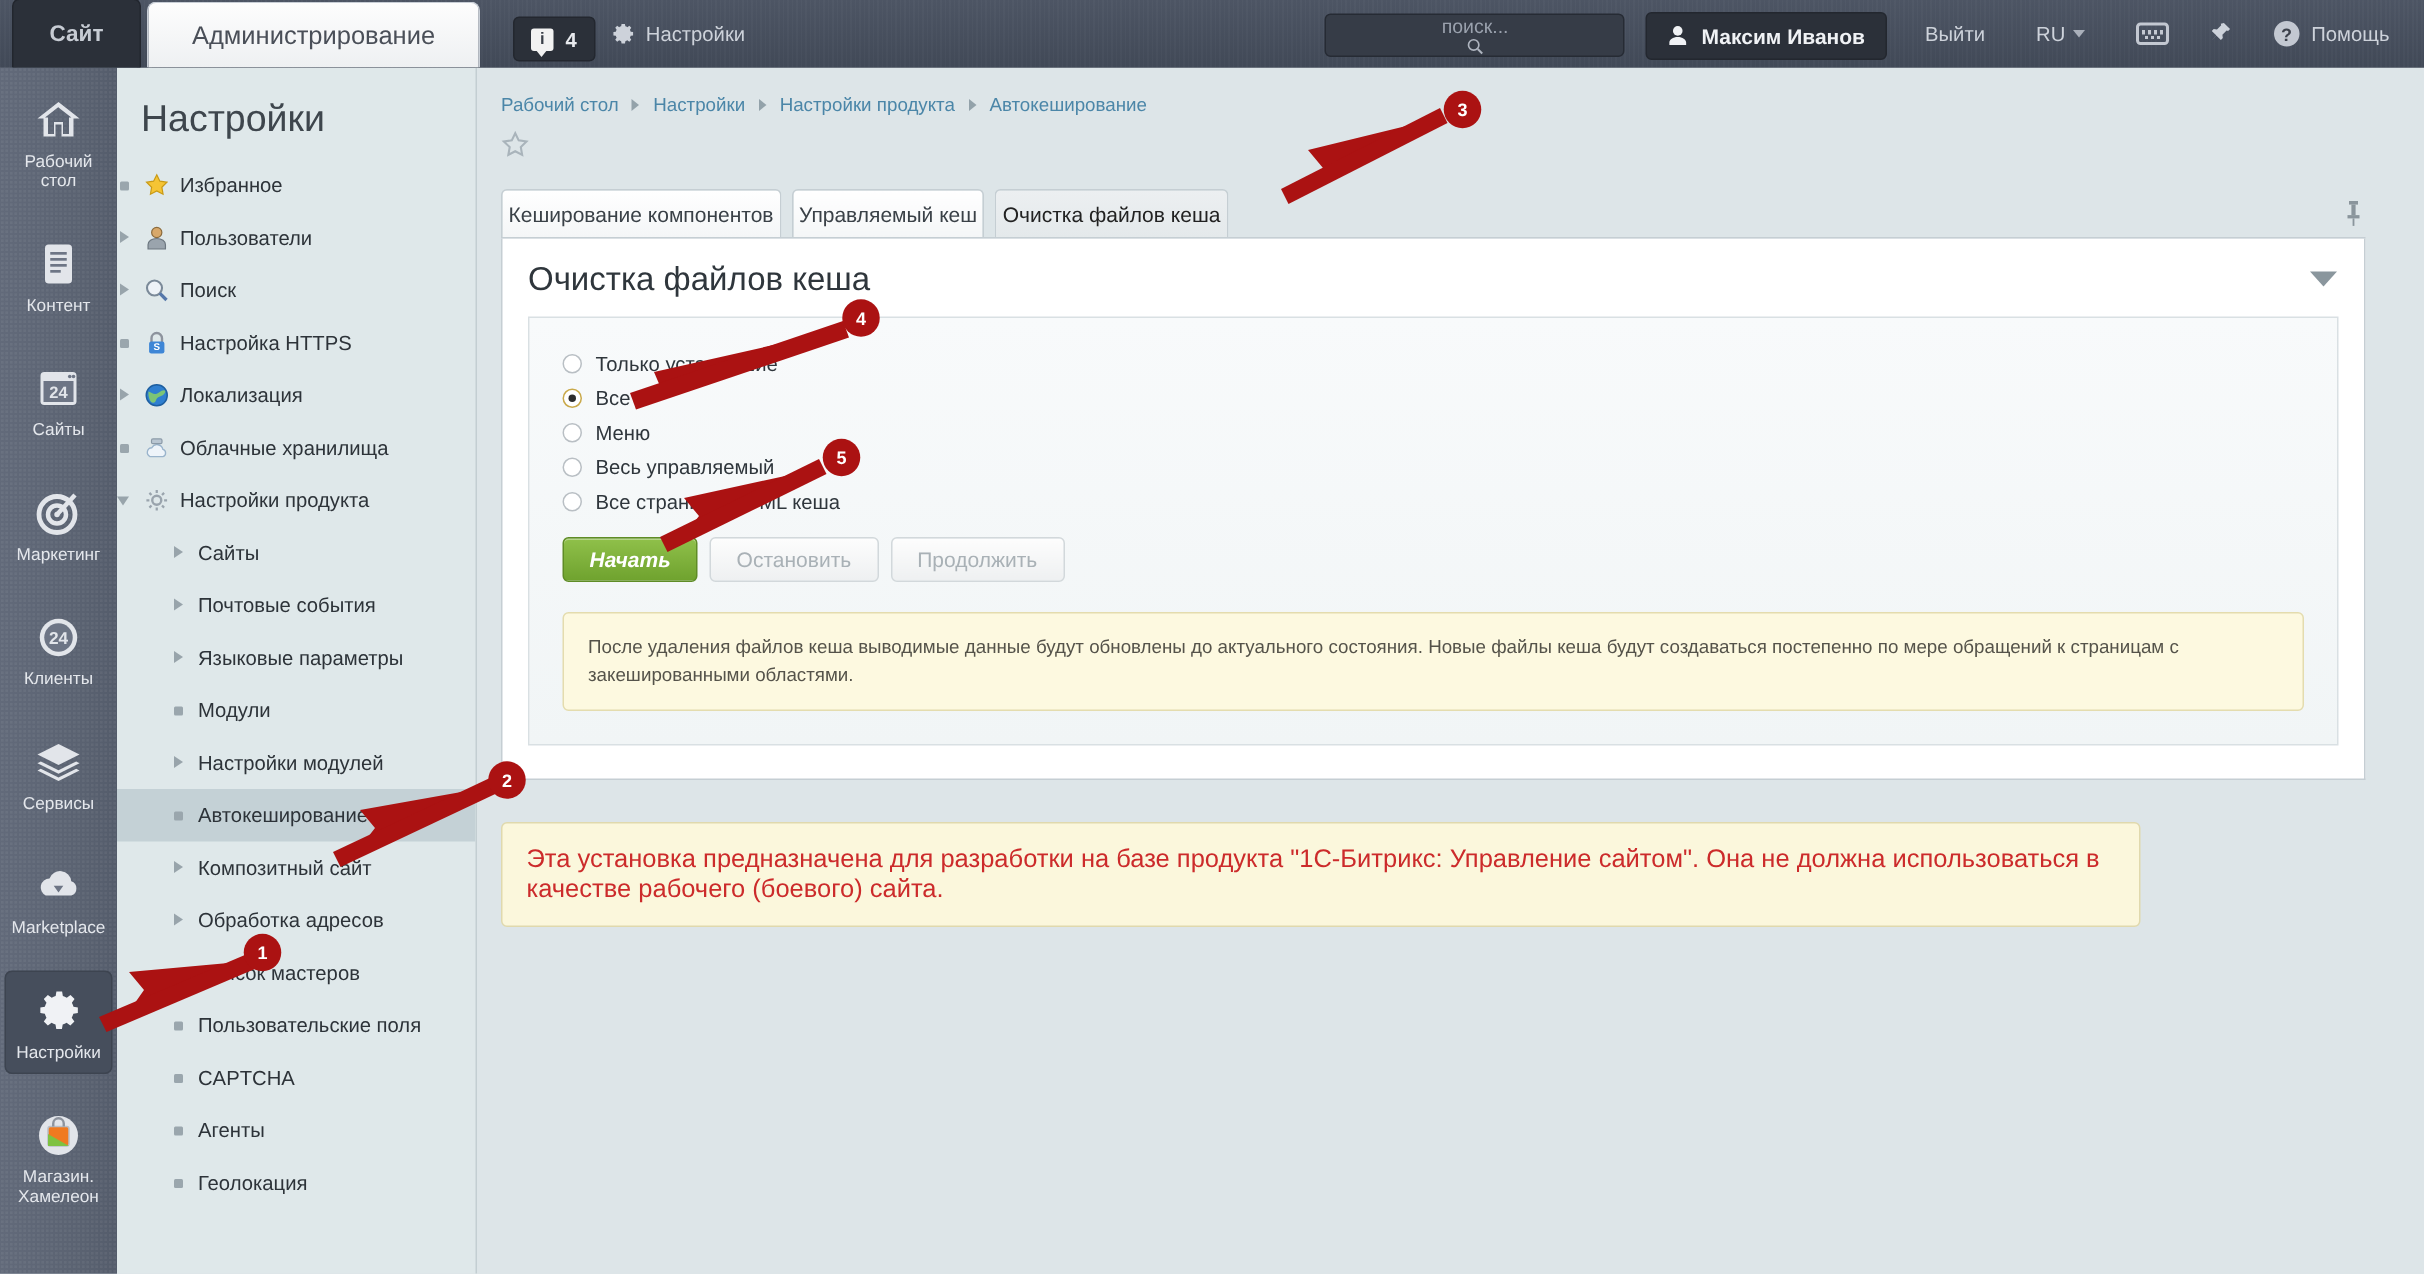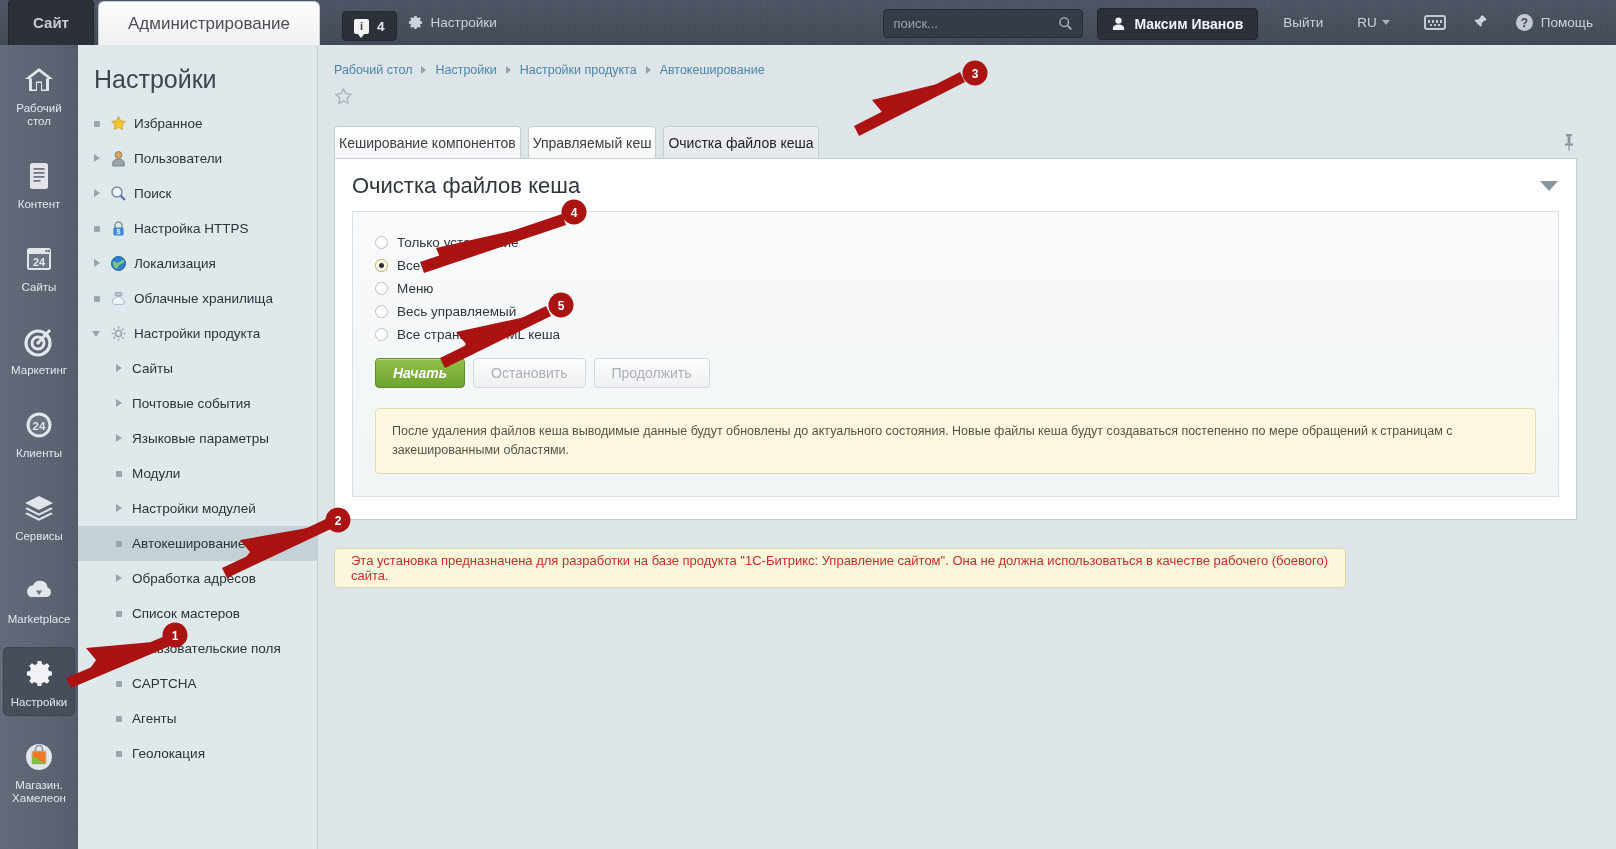--- a/index.html
+++ b/index.html
@@ -70,21 +70,21 @@
     border-left:4px solid transparent; border-right:4px solid transparent;
     border-top:5px solid #f2f2f2;
   }
   .gear-tb{ width:15px;height:15px;display:block; }
   #topbar .spacer{ flex:1 1 auto; }
   .search-box{
     position:relative; z-index:2;
     margin-bottom:7px; width:200px; height:29px;
     background:#363c47; border:1px solid #262b34; border-radius:4px;
     display:flex; align-items:center; padding:0 9px;
-    color:#9aa1ad; font-size:13px;
+    color:#9aa1ad; font-size:13px;flex-direction:column;
   }
   .search-box .ph{ flex:1; }
   .user-chip{
     position:relative; z-index:2;
     margin-left:14px; margin-bottom:5px; height:32px;
     background:#2b3039; border:1px solid #23272f; border-radius:4px;
     display:flex;align-items:center;gap:9px;padding:0 14px;
     color:#f0f2f5;font-size:14px;font-weight:bold;
   }
   .ru-chip{ display:flex;align-items:center;gap:5px; }
@@ -140,21 +140,21 @@
     border-right:1px solid #c3ced2;
     overflow:hidden;
     z-index:10;
   }
   #sidebar h1{
     margin:0; padding:20px 0 12px 16px;
     font-size:25px;font-weight:normal;color:#3e464d;
   }
   .nav-row{
     display:flex;align-items:center;
-    height:35px; padding-left:14px; gap:7px;
+    height:35px; gap:7px;
     font-size:13.5px;color:#2d3339;
   }
   .nav-row.sel{ background:#c4d1d6; }
   .nav-row.lvl2{ padding-left:36px; }
   .tw{ width:11px;height:11px;flex:0 0 11px; position:relative; }
   .tw.arrow:after{
     content:"";position:absolute;left:2px;top:1px;
     border-left:6px solid #98a4ab;border-top:4.5px solid transparent;border-bottom:4.5px solid transparent;
   }
   .tw.arrow.open:after{
@@ -242,23 +242,23 @@
   }
   .btn.off{
     background:linear-gradient(180deg,#fdfdfd 0%,#eef0f1 100%);
     border:1px solid #d2d8db; color:#a9b1b6;
   }
   #note{
     margin-top:20px; background:#fdf9e0; border:1px solid #e4dcae; border-radius:4px;
     padding:13px 16px; font-size:12.5px; color:#55534a; line-height:19px;
   }
   #warn{
-    margin:28px 0 0 15px; width:1012px;
+    margin:28px 0 0 15px; width:1093px;
     background:#fbf7dc; border:1px solid #e0d9ad; border-radius:4px;
-    padding:4px 16px; font-size:13px; color:#cc2b2b;
+    padding:14px 16px; font-size:17px; color:#cc2b2b;
   }
 
   
   #anno{ position:absolute;left:0;top:0;width:1616px;height:849px;pointer-events:none;z-index:60; }
   .mk{
     position:absolute; width:25px;height:25px;border-radius:50%;
     background:#ab1212; color:#fff; font-size:12px; font-weight:bold;
     display:flex;align-items:center;justify-content:center;
     transform:translate(-50%,-50%);
   }
@@ -501,20 +501,24 @@
     <span class="tw dot"></span>
     <span>Модули</span>
   </div>
   <div class="nav-row lvl2">
     <span class="tw arrow"></span>
     <span>Настройки модулей</span>
   </div>
   <div class="nav-row lvl2 sel">
     <span class="tw dot"></span>
     <span>Автокеширование</span>
+  </div>
+  <div class="nav-row lvl2">
+    <span class="tw arrow"></span>
+    <span>Композитный сайт</span>
   </div>
   <div class="nav-row lvl2">
     <span class="tw arrow"></span>
     <span>Обработка адресов</span>
   </div>
   <div class="nav-row lvl2">
     <span class="tw dot"></span>
     <span>Список мастеров</span>
   </div>
   <div class="nav-row lvl2">

